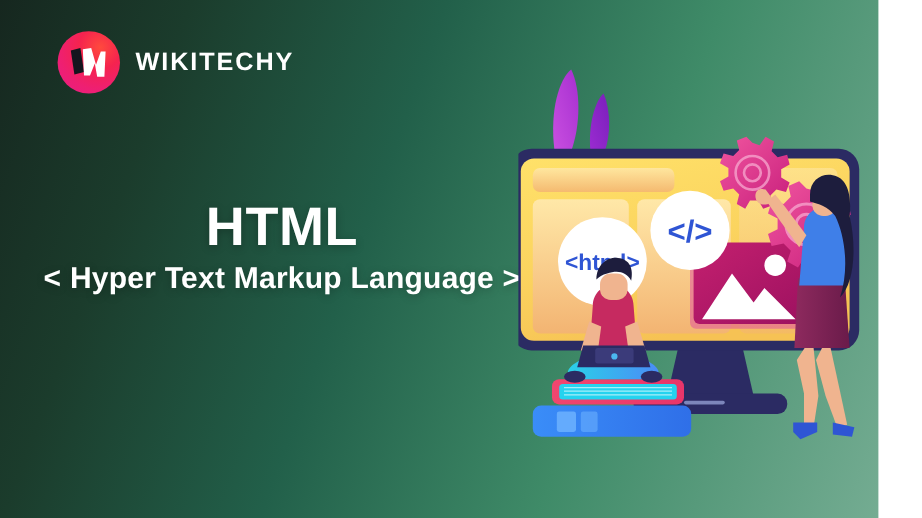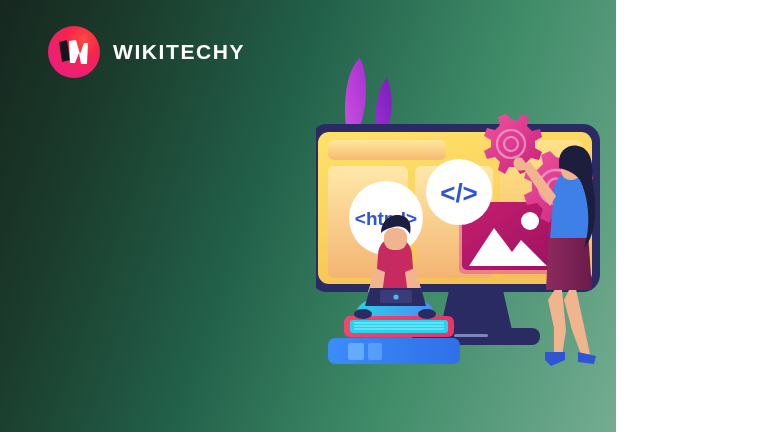--- a/index.html
+++ b/index.html
@@ -5,21 +5,21 @@
   * { margin:0; padding:0; box-sizing:border-box; }
 
   html, body {
     width:768px; height:432px;
     overflow:hidden;
     font-family:"Liberation Sans", sans-serif;
   }
 
   #banner {
     position:relative;
-    width:616px; height:432px;
+    width:732px; height:432px;
     background:linear-gradient(110deg,
         #16271f 0%,
         #1b3c2c 18%,
         #22604a 42%,
         #3f8b68 68%,
         #74ac92 100%);
     overflow:hidden;
   }
 
   
@@ -70,20 +70,24 @@
       <svg width="52" height="52" viewBox="0 0 52 52">
         <g transform="translate(9,14)">
           <path d="M2 2 L10 0 L13 20 L5 22 Z" fill="#15151e"></path>
           <path d="M12 1 L19 0 L23 14 L27 3 L31 3 L30 24 L24 24 L22 13 L18 23 L13 23 Z" fill="#ffffff"></path>
         </g>
       </svg>
     </div>
     <div id="logo-word">WIKITECHY</div>
   </div>
 
+  <div id="headline">
+    <div id="title">HTML</div>
+    <div id="subtitle">&lt; Hyper Text Markup Language &gt;</div>
+  </div>
 
   <div id="illustration">
     <svg width="300" height="432" viewBox="0 0 300 432">
       <defs>
         <linearGradient id="gScreen" x1="0" y1="0" x2="0.4" y2="1">
           <stop offset="0%" stop-color="#ffe169"></stop>
           <stop offset="55%" stop-color="#fbd45f"></stop>
           <stop offset="100%" stop-color="#f6c254"></stop>
         </linearGradient>
         <linearGradient id="gPanel" x1="0" y1="0" x2="0" y2="1">

